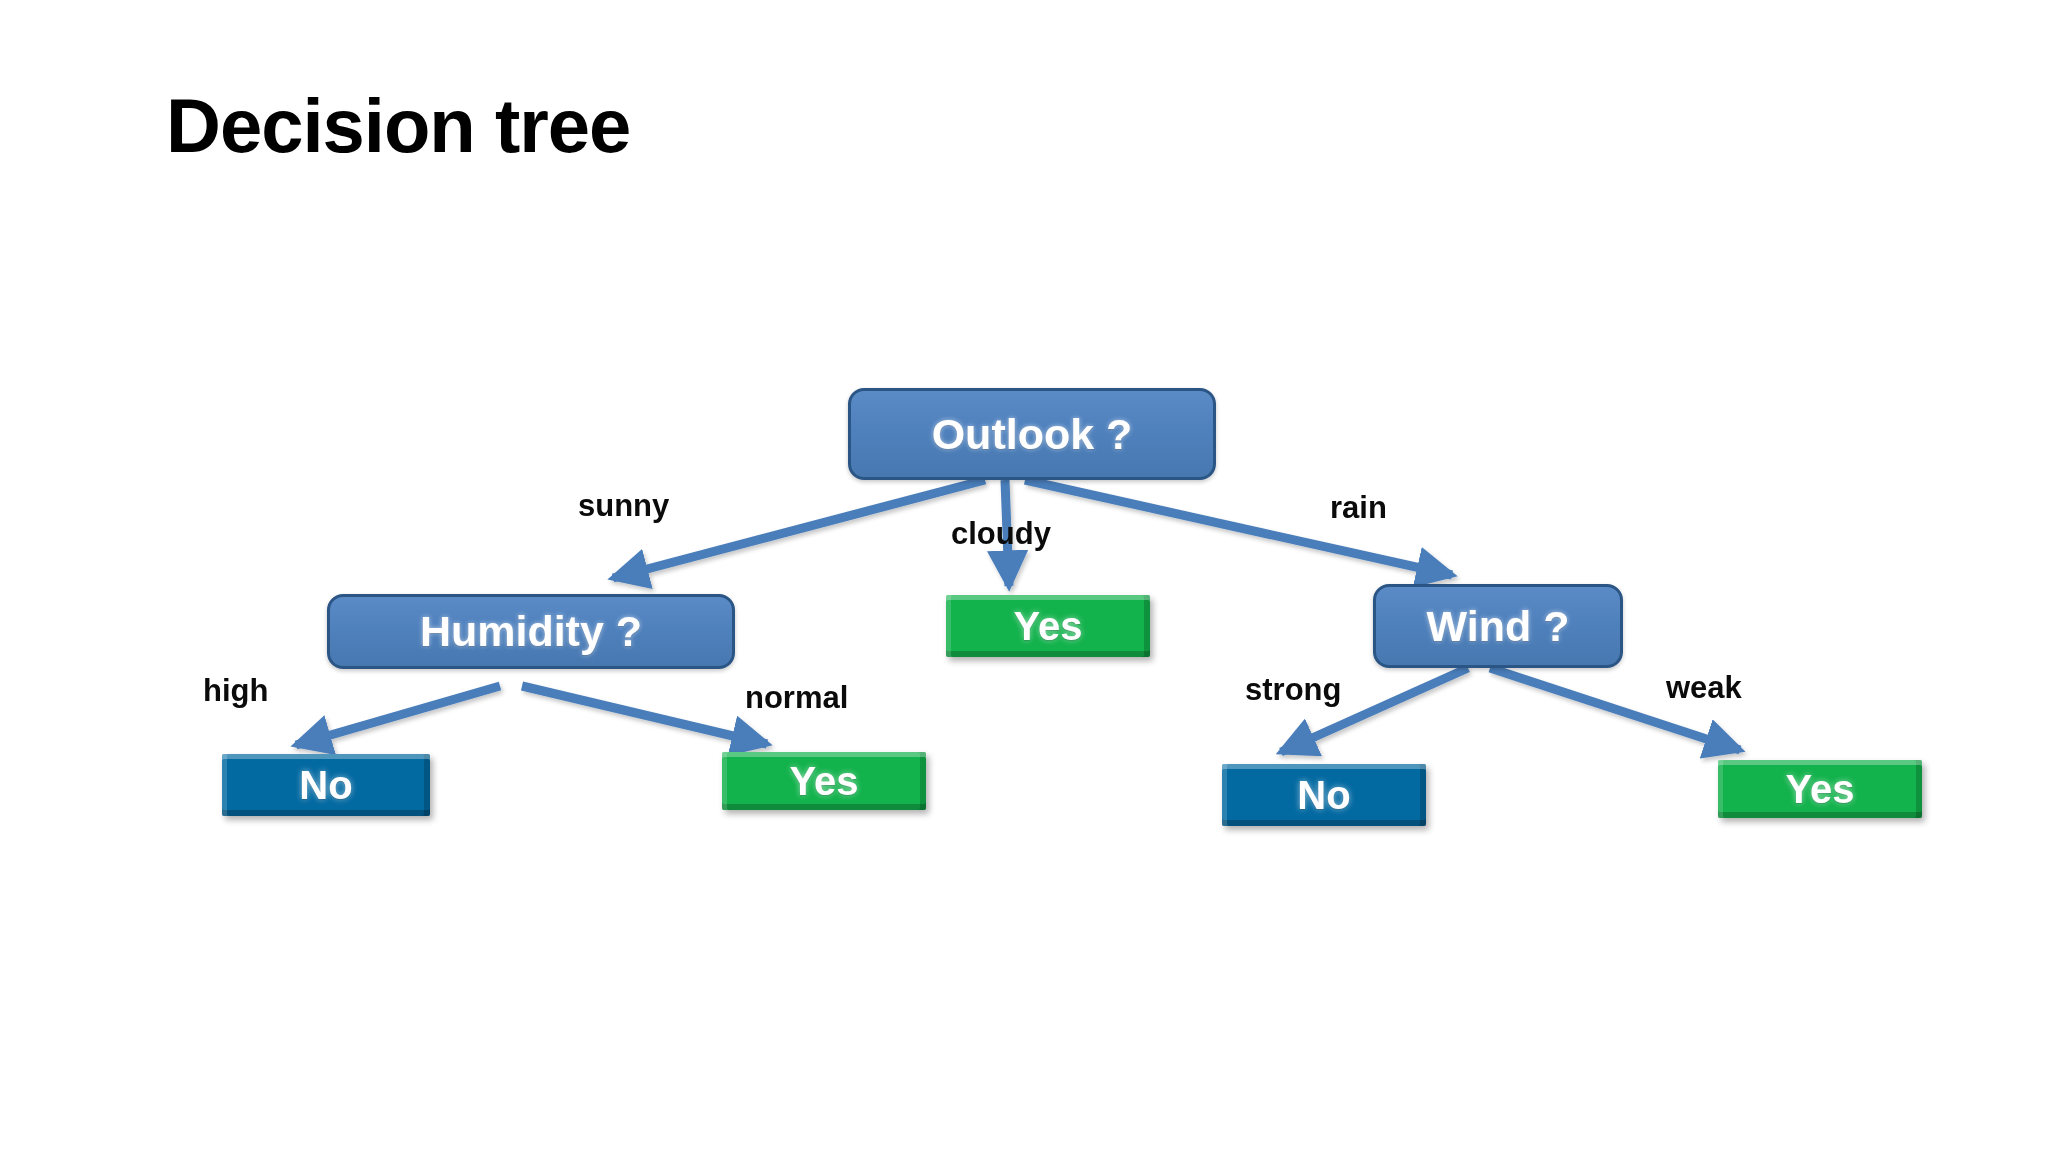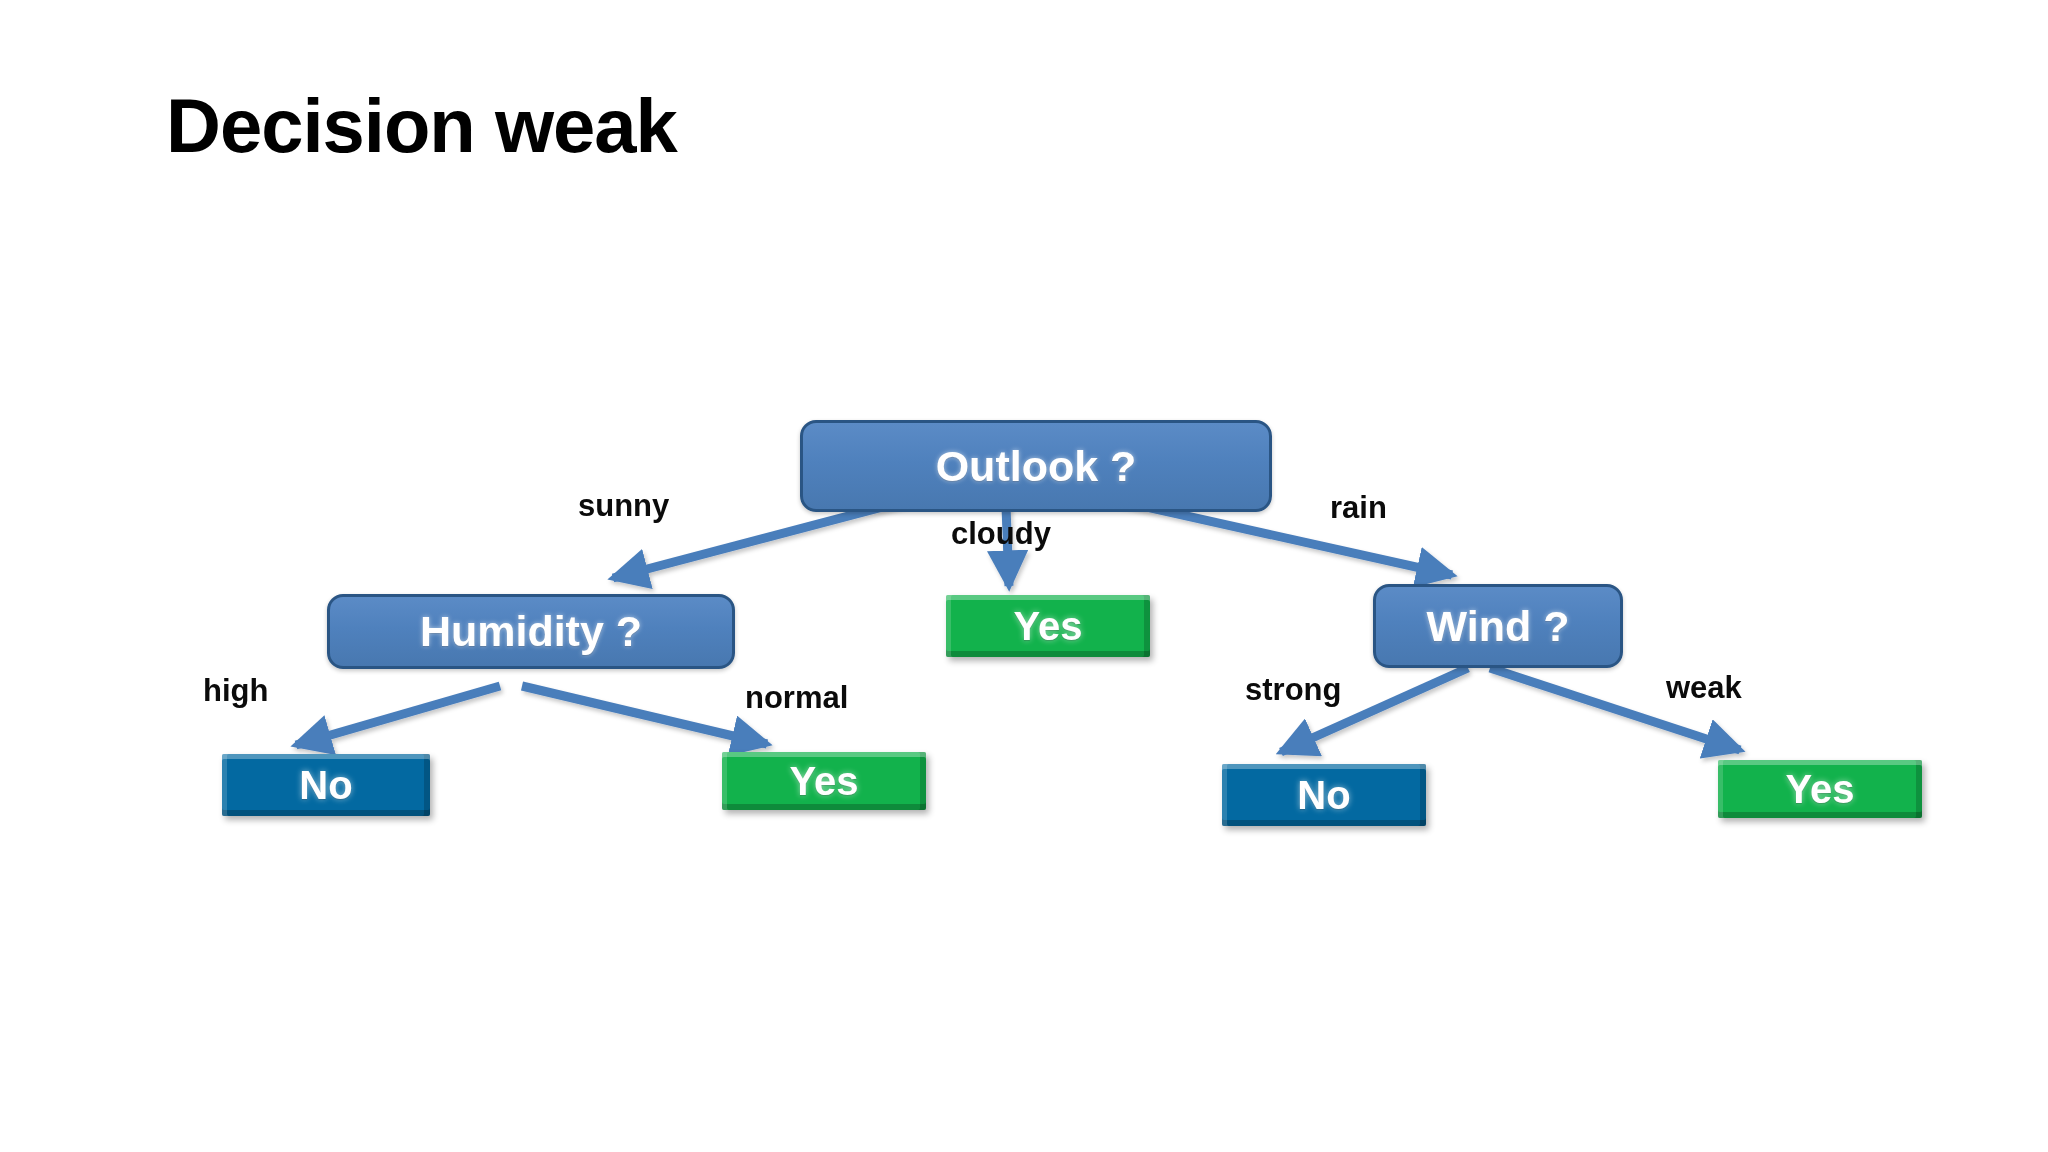--- a/index.html
+++ b/index.html
@@ -89,21 +89,21 @@
     font-size: 31px;
     font-weight: bold;
     color: #0B0B0B;
     white-space: nowrap;
     line-height: 1;
   }
 </style>
 </head>
 <body>
 
-<div id="slide-title">Decision weak</div>
+<div id="slide-title">Decision tree</div>
 
 <div id="diagram">
 
   <svg id="edge-layer" viewBox="0 0 2048 1152" width="2048" height="1152" xmlns="http://www.w3.org/2000/svg">
     <defs>
       <marker id="arrowhead" viewBox="0 0 10 10" refX="8.6" refY="5" markerWidth="4.6" markerHeight="4.6" orient="auto-start-reverse">
         <path d="M 0 0 L 10 5 L 0 10 z" fill="#4A7EBB"></path>
       </marker>
       <filter id="edgeShadow" x="-30%" y="-30%" width="170%" height="170%">
         <feDropShadow dx="2" dy="3" stdDeviation="2" flood-color="#000000" flood-opacity="0.22"></feDropShadow>
@@ -114,21 +114,21 @@
         <line x1="1005" y1="480" x2="1009" y2="586" stroke="#4A7EBB" stroke-width="9" stroke-linecap="butt" marker-end="url(#arrowhead)"></line>
         <line x1="1025" y1="480" x2="1452" y2="575" stroke="#4A7EBB" stroke-width="9" stroke-linecap="butt" marker-end="url(#arrowhead)"></line>
         <line x1="500" y1="686" x2="296" y2="745" stroke="#4A7EBB" stroke-width="9" stroke-linecap="butt" marker-end="url(#arrowhead)"></line>
         <line x1="522" y1="686" x2="767" y2="744" stroke="#4A7EBB" stroke-width="9" stroke-linecap="butt" marker-end="url(#arrowhead)"></line>
         <line x1="1468" y1="668" x2="1281" y2="752" stroke="#4A7EBB" stroke-width="9" stroke-linecap="butt" marker-end="url(#arrowhead)"></line>
         <line x1="1490" y1="668" x2="1740" y2="750" stroke="#4A7EBB" stroke-width="9" stroke-linecap="butt" marker-end="url(#arrowhead)"></line>
       </g>
   </svg>
 
   <div id="node-layer">
-      <div class="node decision" style="left: 800px; top: 388px; width: 472px; height: 92px; margin-top: 32px;">
+      <div class="node decision" style="left: 848px; top: 388px; width: 368px; height: 92px;">
         <span>Outlook ?</span>
       </div>
       <div class="node decision" style="left: 327px; top: 594px; width: 408px; height: 75px;">
         <span>Humidity ?</span>
       </div>
       <div class="node leaf yes" style="left: 906px; top: 595px; width: 204px; height: 62px;">
         <span>Yes</span>
       </div>
       <div class="node decision" style="left: 1345px; top: 584px; width: 250px; height: 84px; margin-left: 28px;">
         <span>Wind ?</span>

